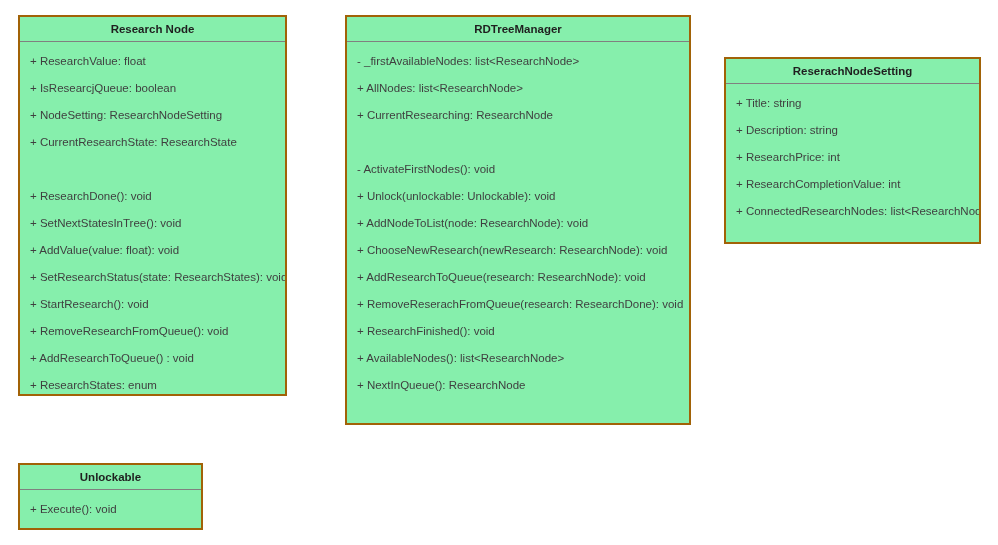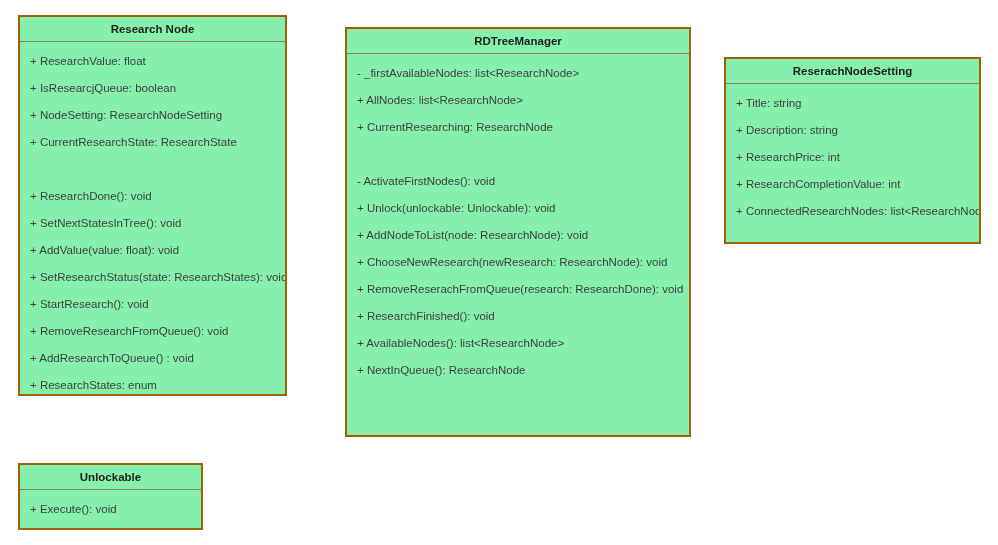--- a/index.html
+++ b/index.html
@@ -62,21 +62,21 @@
     white-space: nowrap;
     overflow: hidden;
   }
 
   .uml-row.spacer {
     height: 27px;
   }
 
   
   #class-research-node       { left: 18px;  top: 15px;  width: 269px; height: 381px; }
-  #class-rdtree-manager      { left: 345px; top: 15px;  width: 346px; height: 410px; margin-top: 12px; }
+  #class-rdtree-manager      { left: 345px; top: 15px;  width: 346px; height: 410px; }
   #class-research-node-setting { left: 724px; top: 15px; width: 257px; height: 187px; margin-top: 42px; }
   #class-unlockable          { left: 18px;  top: 463px; width: 185px; height: 67px; }
 </style>
 </head>
 <body>
 
 <div class="canvas">
 
   <div class="uml-class" id="class-research-node">
     <div class="uml-header">Research Node</div>
@@ -101,20 +101,21 @@
     <div class="uml-header">RDTreeManager</div>
     <div class="uml-body">
       <div class="uml-row">- _firstAvailableNodes: list&lt;ResearchNode&gt;</div>
       <div class="uml-row">+ AllNodes: list&lt;ResearchNode&gt;</div>
       <div class="uml-row">+ CurrentResearching: ResearchNode</div>
       <div class="uml-row spacer"></div>
       <div class="uml-row">- ActivateFirstNodes(): void</div>
       <div class="uml-row">+ Unlock(unlockable: Unlockable): void</div>
       <div class="uml-row">+ AddNodeToList(node: ResearchNode): void</div>
       <div class="uml-row">+ ChooseNewResearch(newResearch: ResearchNode): void</div>
+      <div class="uml-row">+ AddResearchToQueue(research: ResearchNode): void</div>
       <div class="uml-row">+ RemoveReserachFromQueue(research: ResearchDone): void</div>
       <div class="uml-row">+ ResearchFinished(): void</div>
       <div class="uml-row">+ AvailableNodes(): list&lt;ResearchNode&gt;</div>
       <div class="uml-row">+ NextInQueue(): ResearchNode</div>
     </div>
   </div>
 
   <div class="uml-class" id="class-research-node-setting">
     <div class="uml-header">ReserachNodeSetting</div>
     <div class="uml-body">

